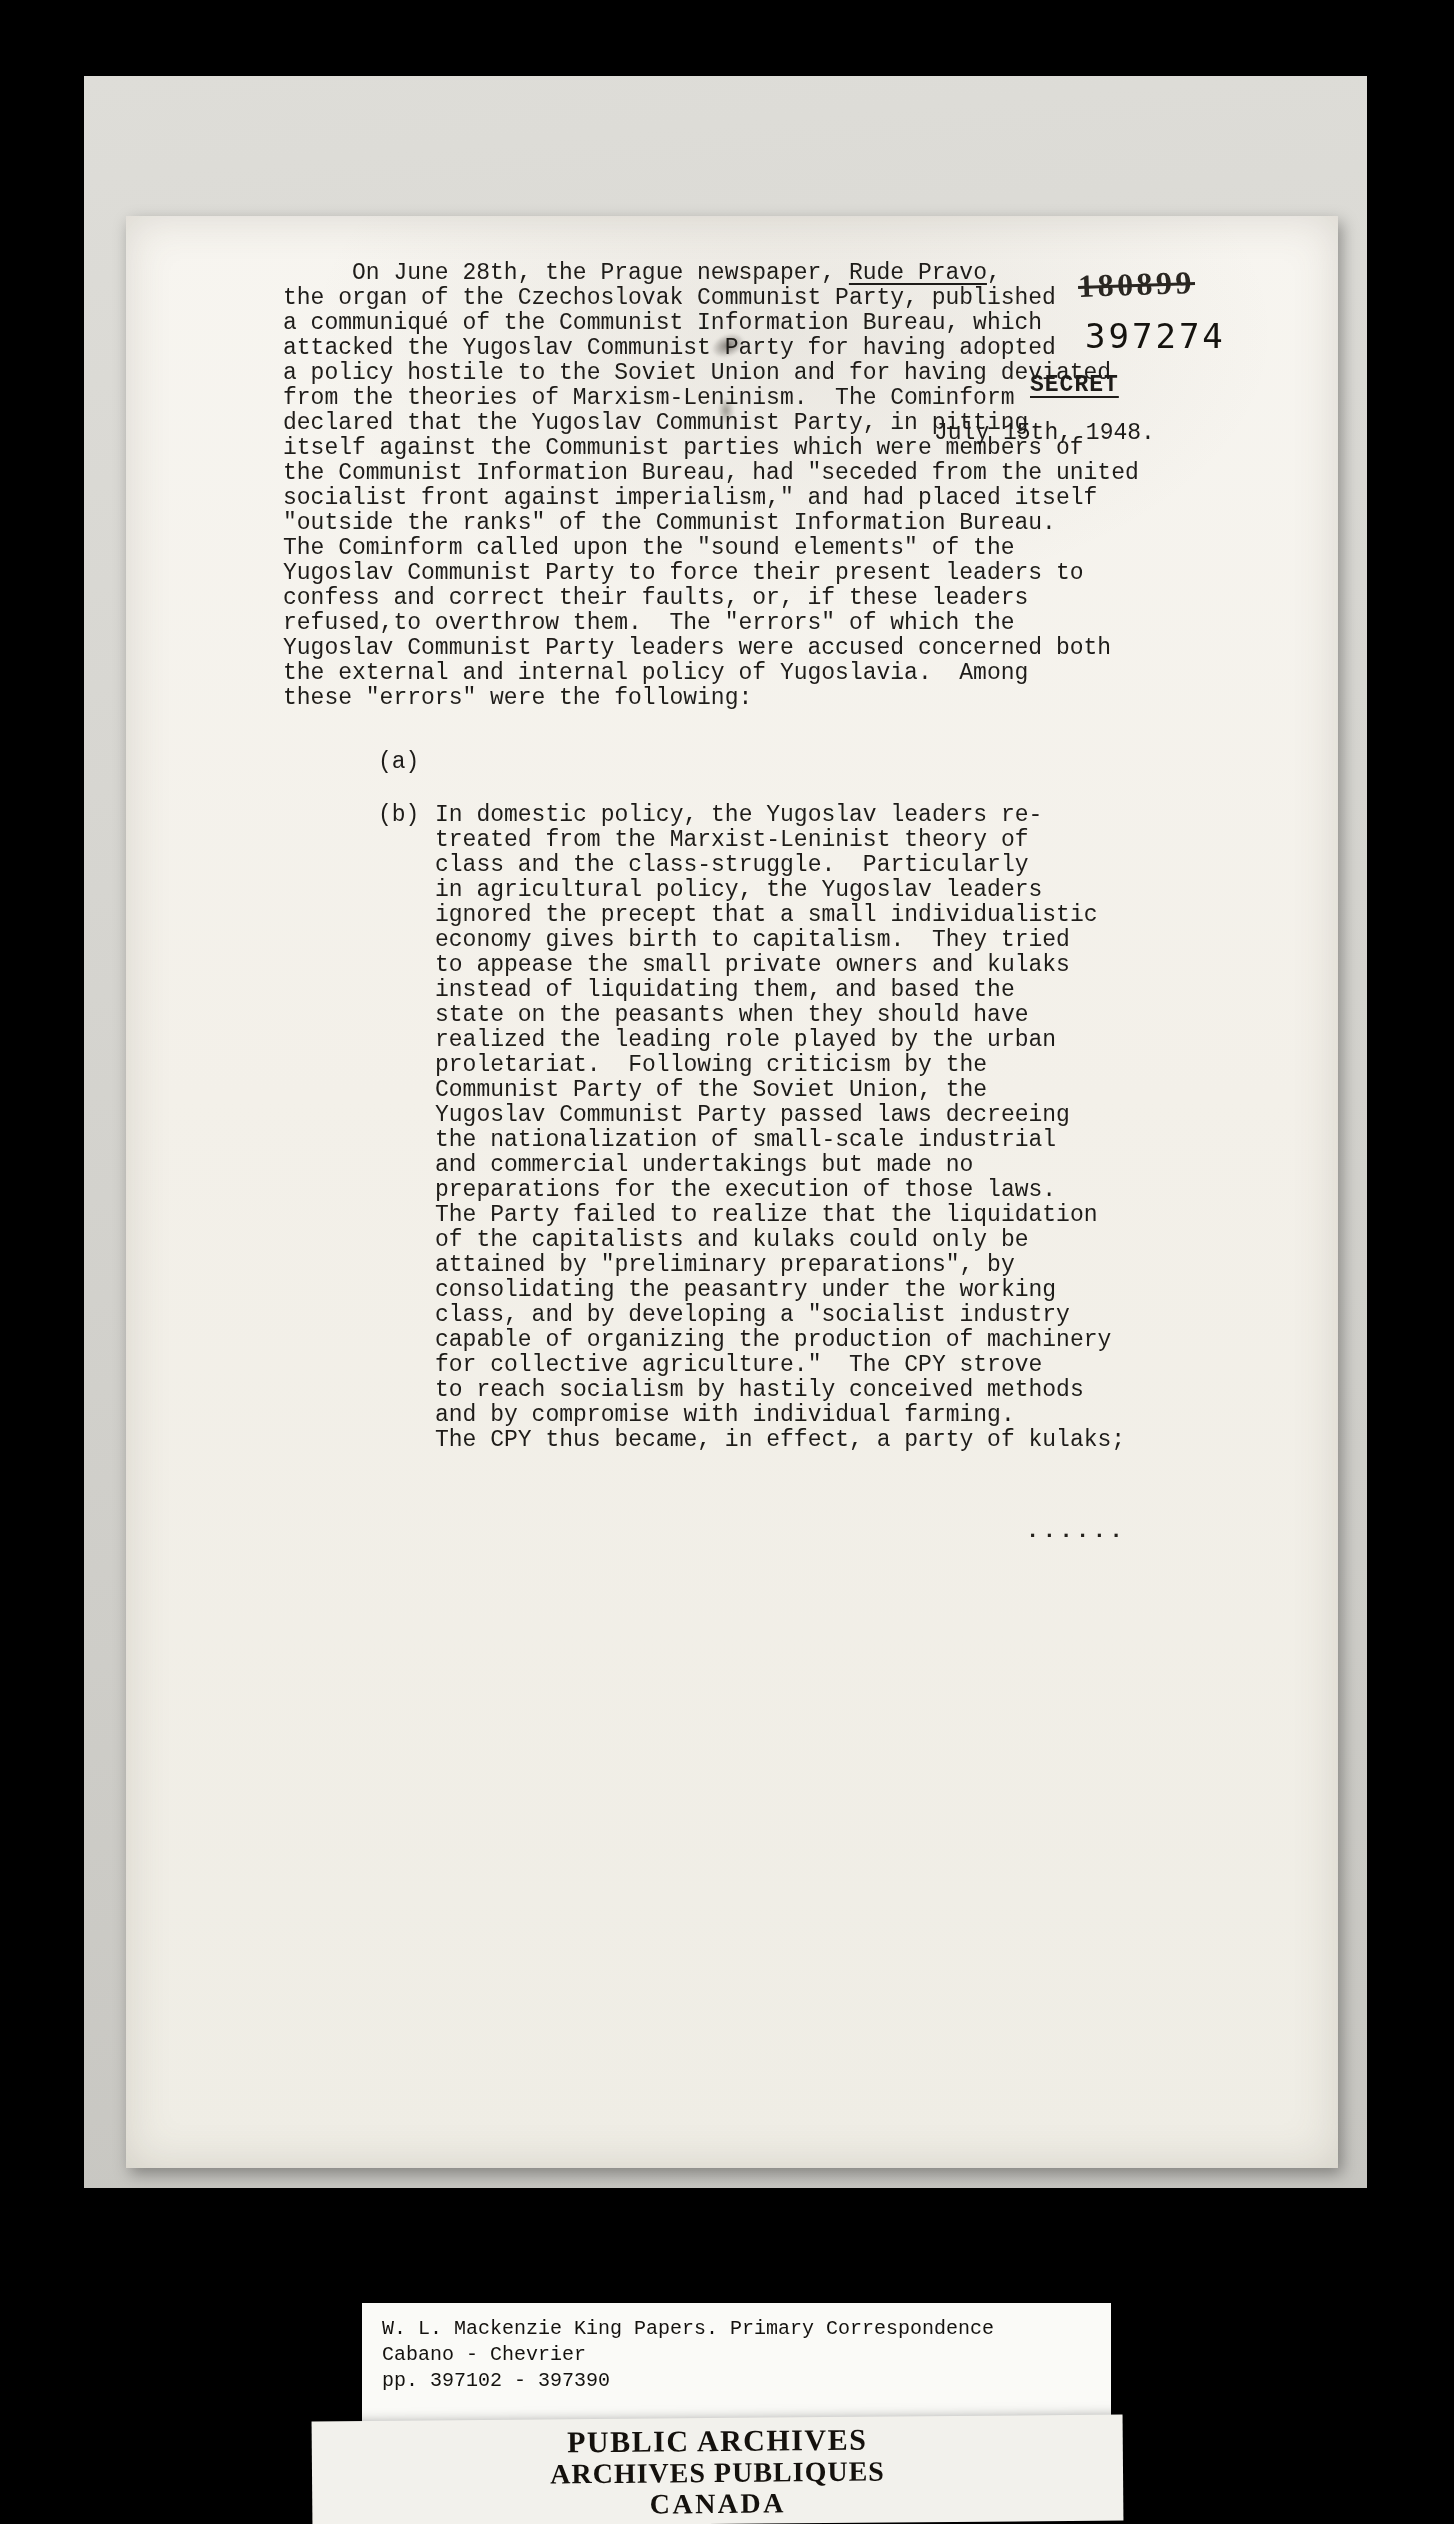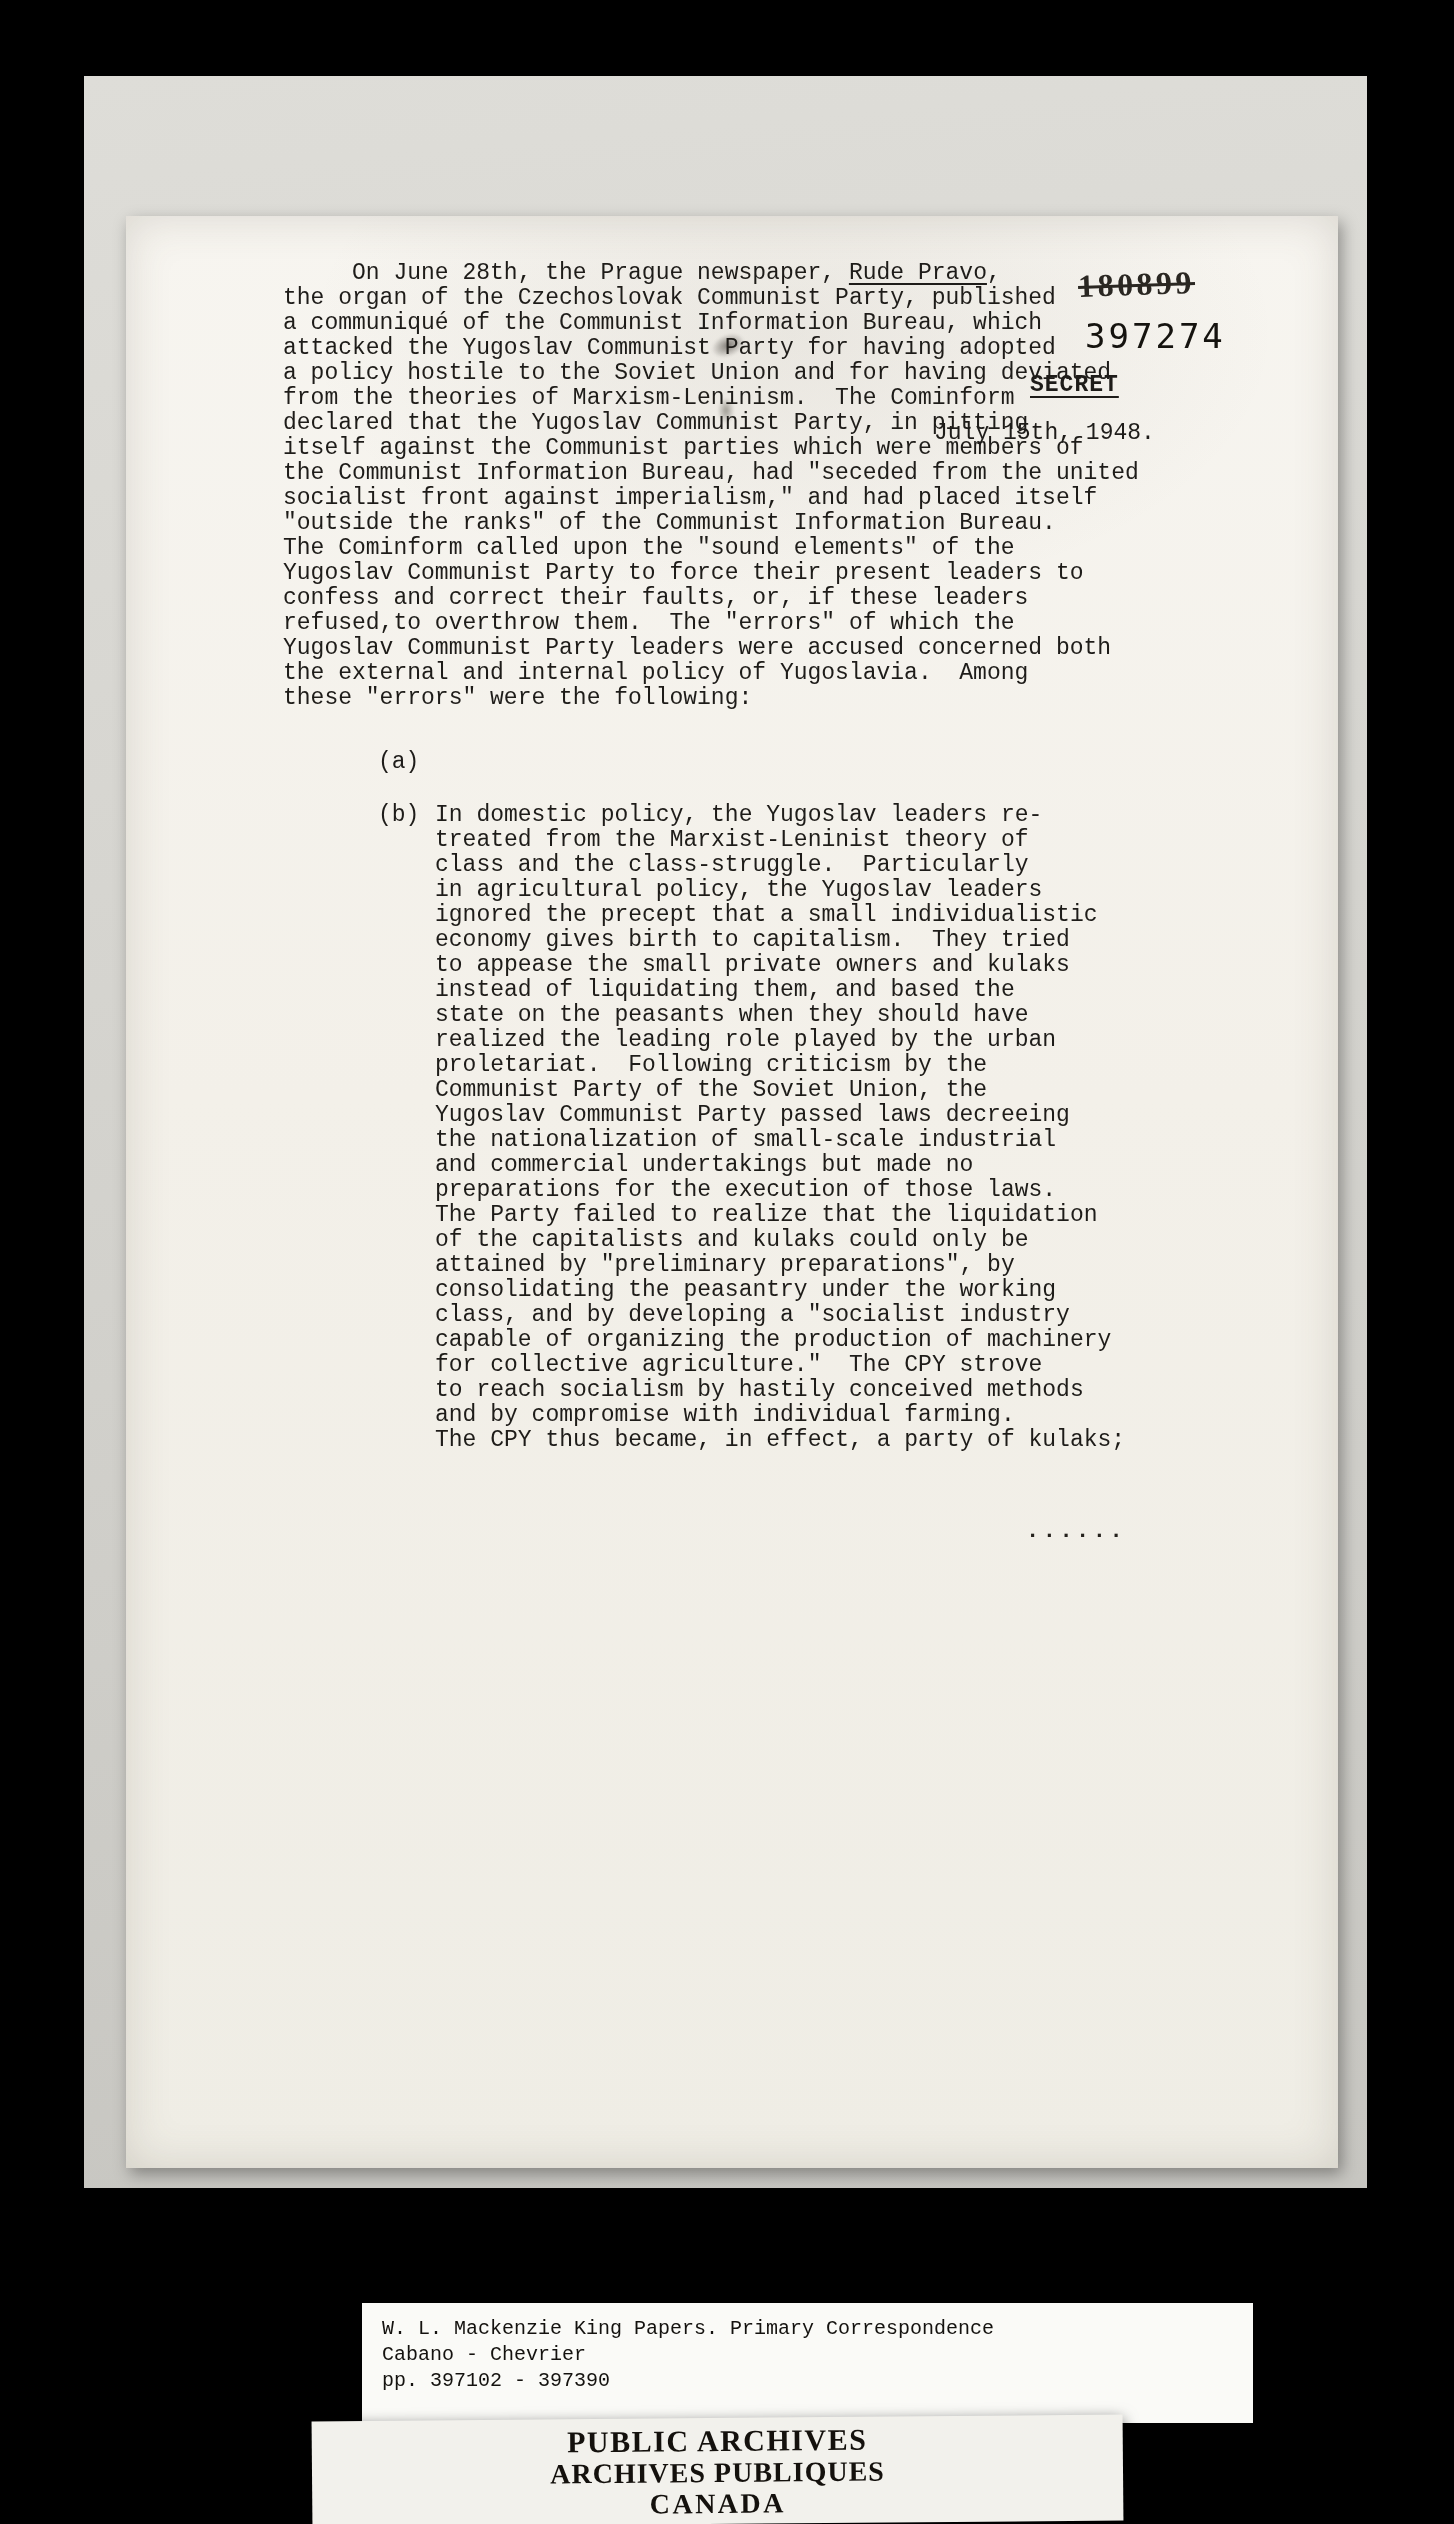--- a/index.html
+++ b/index.html
@@ -74,21 +74,21 @@
     filter:blur(1px); transform:rotate(-22deg);
   }
   .smudge-2 {
     left:588px; top:176px; width:24px; height:37px;
     background:radial-gradient(closest-side, rgba(45,40,30,0.40), rgba(45,40,30,0) 72%);
     filter:blur(1px);
   }
 
   
   .archive-label {
-    position:absolute; left:362px; top:2303px; width:891px; height:120px;
+    position:absolute; left:362px; top:2303px; width:749px; height:120px;
     background:#fafaf7; box-shadow:0 4px 13px rgba(0,0,0,0.55);
     padding:13px 0 0 20px;
     font-size:20px; line-height:26px; color:#14120f;
   }
   .archive-stamp {
     position:absolute; left:312px; top:2418px; width:811px; height:106px;
     background:#f2f1ec; box-shadow:0 5px 15px rgba(0,0,0,0.6);
     transform:rotate(-0.5deg);
     text-align:center; padding-top:7px;
     font-family:"Liberation Serif","DejaVu Serif",serif;

